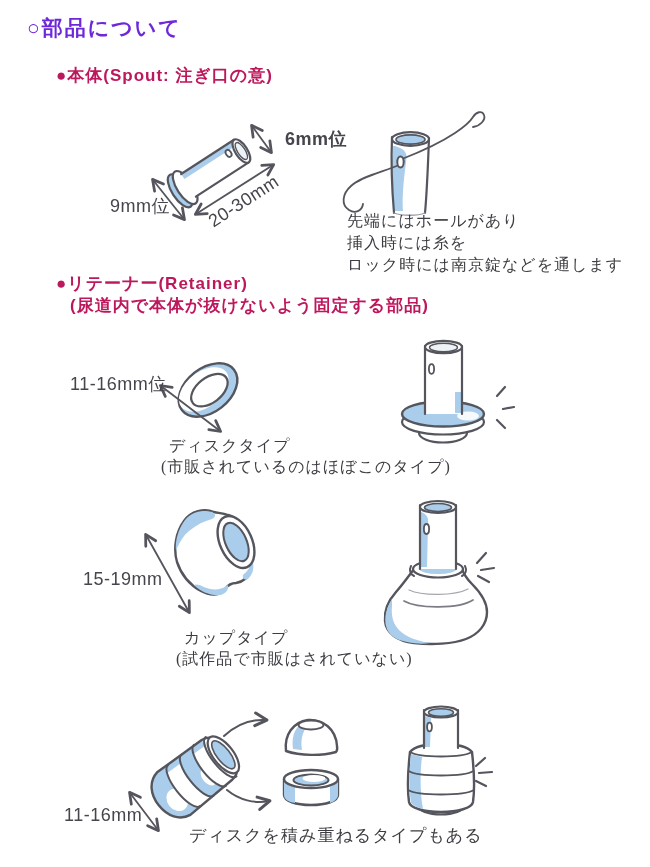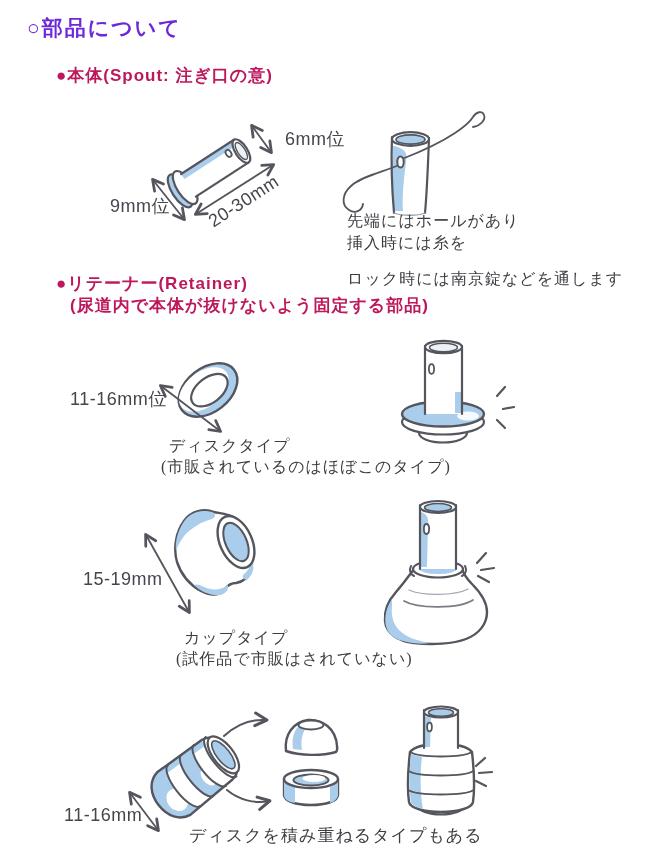--- a/index.html
+++ b/index.html
@@ -6,29 +6,29 @@
   .page{position:relative;width:650px;height:867px;background:#ffffff;overflow:hidden;
         font-family:"Liberation Sans","DejaVu Sans",sans-serif;color:#3A3A40;}
   svg.art{position:absolute;left:0;top:0;width:650px;height:867px;}
   .t{position:absolute;white-space:nowrap;line-height:1.2;}
   .title{left:27px;top:15px;font-size:21px;font-weight:700;letter-spacing:2px;color:#6d28d9;}
   .heading{font-size:17px;font-weight:600;letter-spacing:1px;color:#be185d;}
   .h-spout{left:56px;top:66px;}
   .h-retainer{left:56px;top:274px;}
   .h-retainer-sub{left:70px;top:296px;font-weight:600;}
   .dim{font-size:18px;color:#45464D;letter-spacing:.5px;}
-  .dim-6{left:285px;top:129px;}
+  .dim-6{left:285px;top:129px;font-weight:bold;}
   .dim-9{left:110px;top:196px;}
   .dim-len{left:198px;top:191px;width:92px;text-align:center;transform:rotate(-33deg);}
-  .dim-ring{left:70px;top:389px;}
+  .dim-ring{left:70px;top:374px;}
   .dim-cup{left:83px;top:569px;}
   .dim-stack{left:64px;top:805px;}
   .serif{font-family:"Liberation Serif","DejaVu Serif",serif;font-size:16px;letter-spacing:1px;color:#3C3C42;}
   .note{left:347px;}
-  .note-1{top:211px;} .note-2{top:233px;} .note-3{top:271px;font-family:Liberation Mono, monospace;}
+  .note-1{top:211px;} .note-2{top:233px;} .note-3{top:255px;}
   .cap-disc-1{left:169px;top:436px;}
   .cap-disc-2{left:161px;top:457px;}
   .cap-cup-1{left:184px;top:628px;}
   .cap-cup-2{left:176px;top:649px;}
   .cap-stack{left:189px;top:826px;font-size:17px;}
 </style>
 </head>
 <body>
 
 <div class="page">

